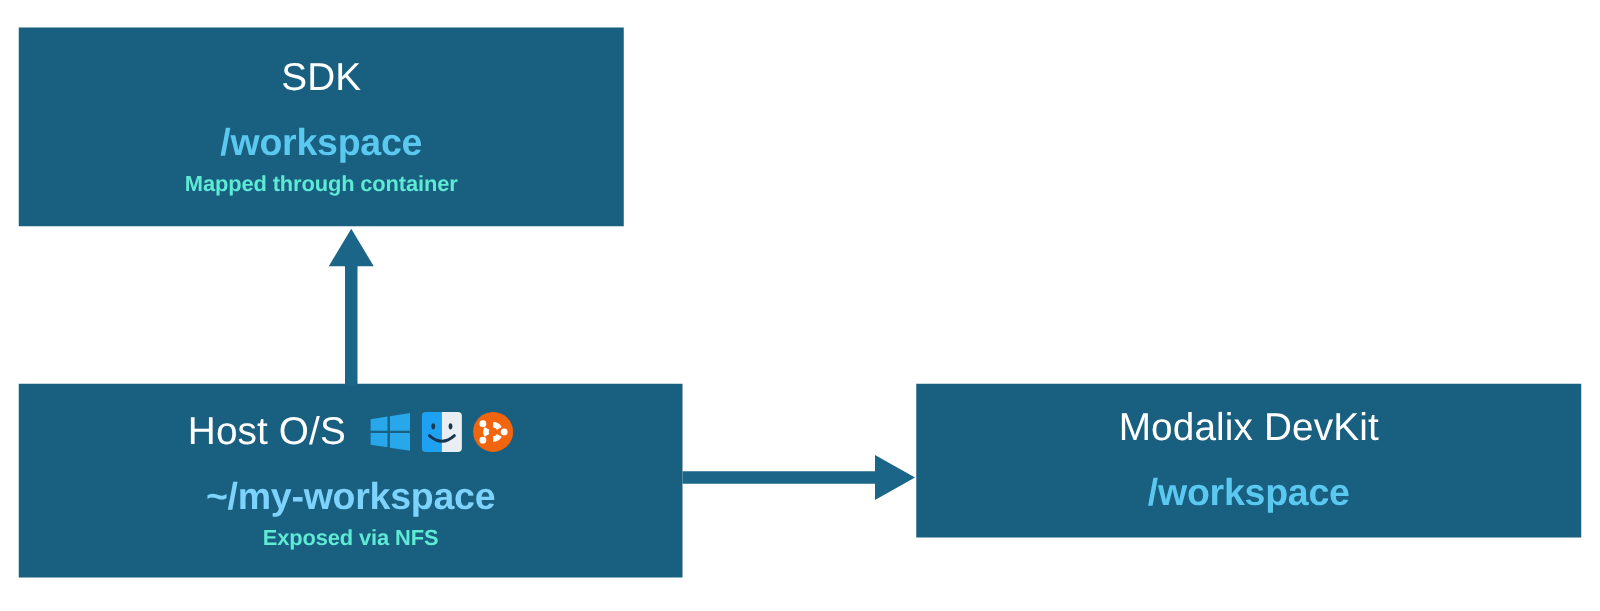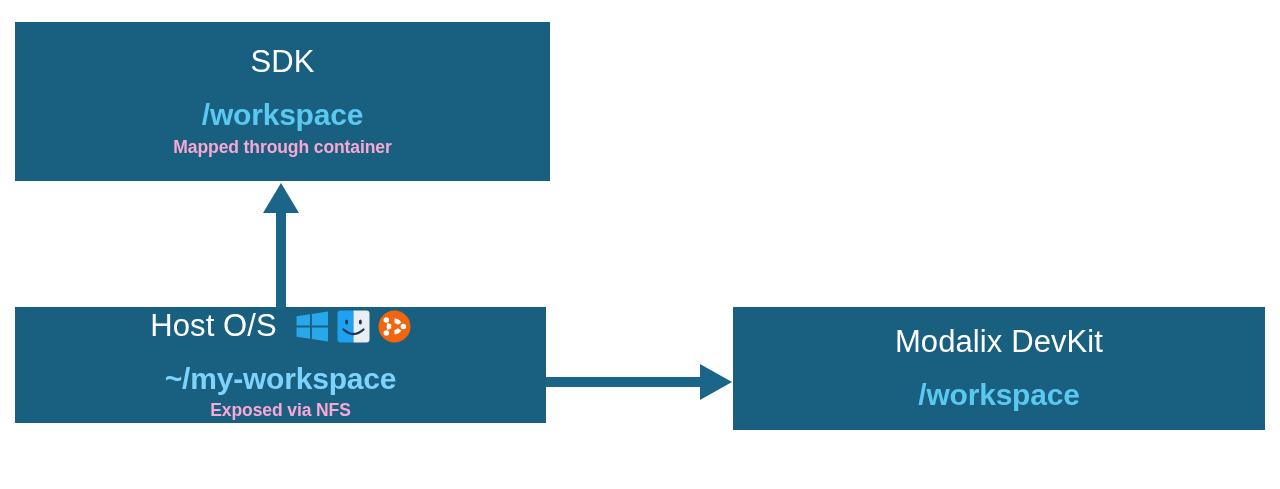--- a/index.html
+++ b/index.html
@@ -47,32 +47,32 @@
     font-size: 30px;
     font-weight: bold;
     line-height: 1.18;
     letter-spacing: -0.2px;
     white-space: nowrap;
     margin-top: 17px;
   }
   .path-blue  { color: #5BC8EF; }
   .path-green { color: #7dd3fc; }
   .node-caption {
-    color: #f9a8d4;
+    color: #5eead4;
     font-size: 17.5px;
     font-weight: bold;
     line-height: 1.2;
     letter-spacing: -0.1px;
     white-space: nowrap;
     margin-top: 4px;
   }
 
   
-  #box-sdk     { left: 15px;  top: 22px;  width: 535px; height: 159px; }
-  #box-host    { left: 15px;  top: 307px; width: 531px; height: 116px; }
+  #box-sdk     { left: 15px;  top: 22px;  width: 484px; height: 159px; }
+  #box-host    { left: 15px;  top: 307px; width: 531px; height: 155px; }
   #box-devkit  { left: 733px; top: 307px; width: 532px; height: 123px; }
 
   
   .os-icons {
     display: flex;
     align-items: center;
     gap: 8px;
     margin-left: 4px;
   }
   .os-icon { display: block; }

